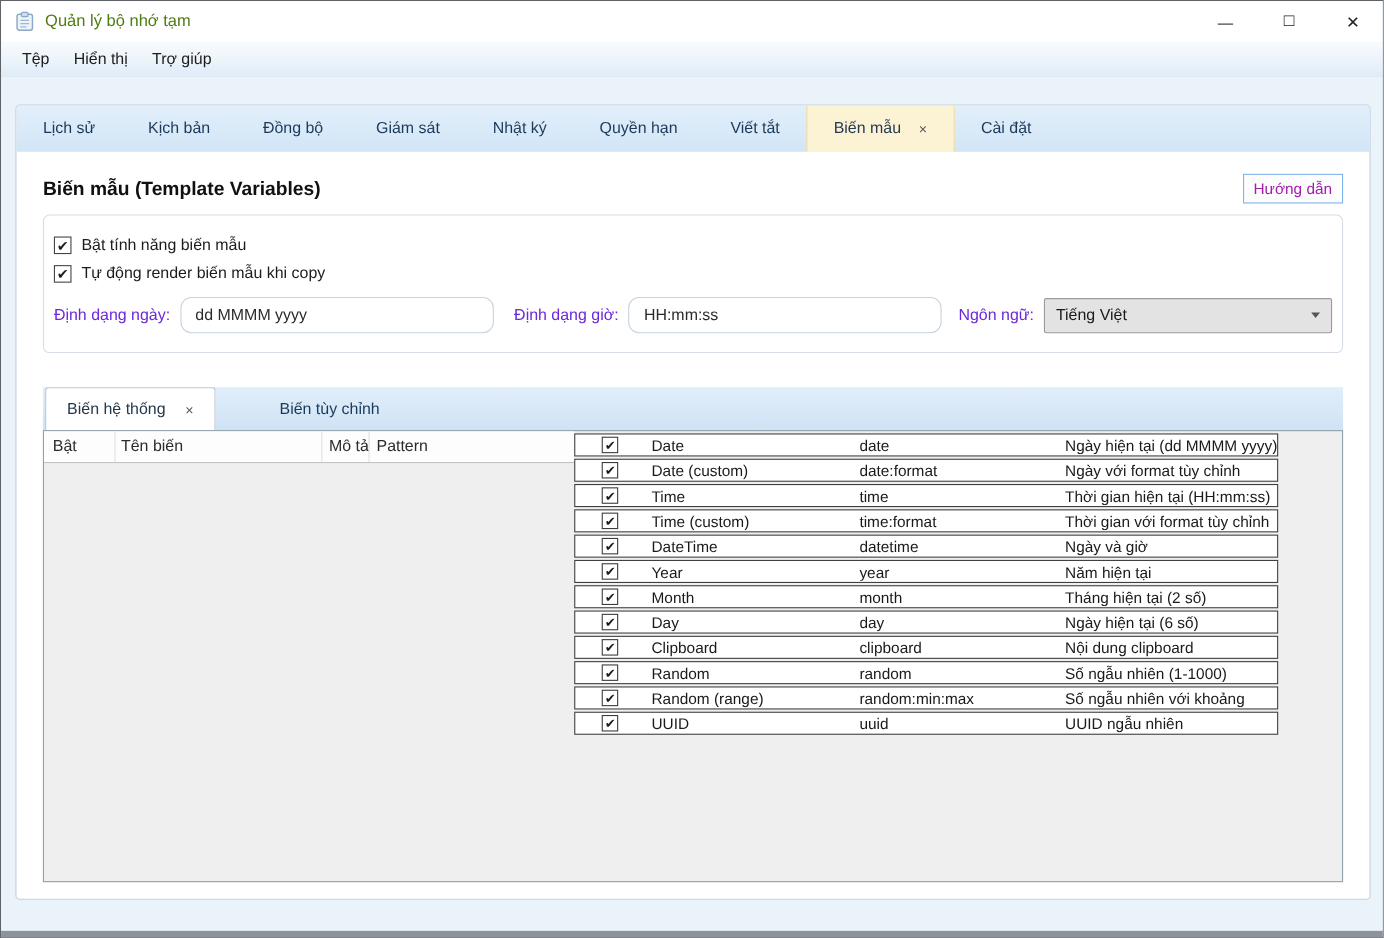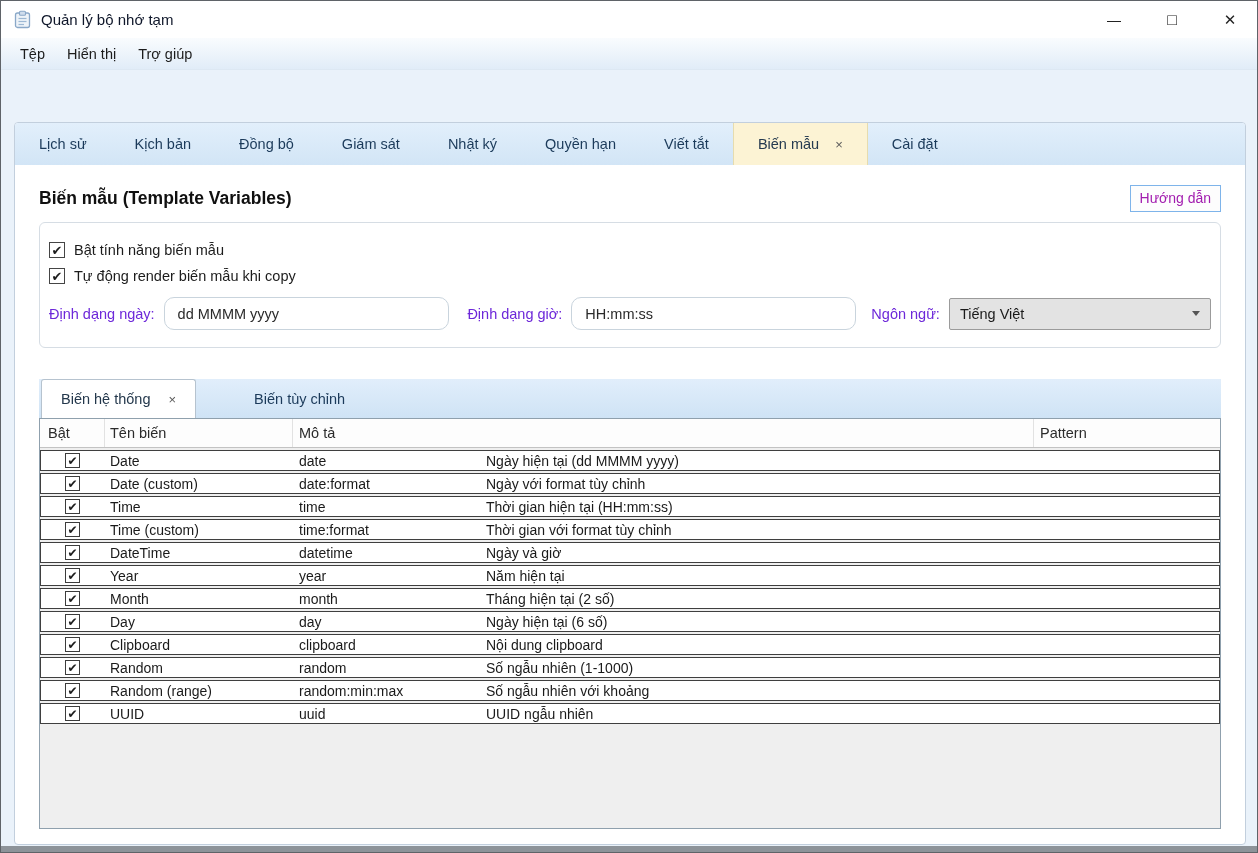--- a/index.html
+++ b/index.html
@@ -11,39 +11,39 @@
   .window {
     width:1258px; height:853px; border:1px solid #5f6368;
     display:flex; flex-direction:column; background:#eaf2fa;
   }
   
   .titlebar {
     height:37px; background:#ffffff; display:flex; align-items:center;
     padding:0 0 0 12px; flex:0 0 auto;
   }
   .app-icon { width:19px; height:19px; margin-right:9px; flex:0 0 auto; }
-  .title-text { font-size:15px; color:#0f172a; }
+  .title-text { font-size:15px; color:#4d7c0f; }
   .win-controls { margin-left:auto; display:flex; height:100%; }
   .win-btn {
     width:50px; height:100%; display:flex; align-items:center; justify-content:center;
     font-size:14px; color:#222; cursor:default; margin-right:8px;
   }
   .win-btn.max { font-size:16px; }
   .win-btn.close { font-size:15px; margin-right:2px; }
   
   .menubar {
     height:32px; background:linear-gradient(#f9fcfe,#e1ecf8);
     display:flex; align-items:flex-start; padding-left:8px; flex:0 0 auto;
     border-bottom:1px solid #dde8f3;
   }
   .menu-item { padding:0 11px; font-size:14.5px; color:#1c1c1c; line-height:32px; }
   
   .win-body { flex:1; position:relative; background:#eaf2fa; }
   .panel {
-    position:absolute; left:13px; top:52px; width:1232px; height:723px;
+    position:absolute; left:13px; top:25px; width:1232px; height:723px;
     background:#ffffff; border:1px solid #c2cfdd; border-radius:4px;
     overflow:hidden; display:flex; flex-direction:column;
   }
   .tabstrip {
     height:42px; background:linear-gradient(#e2effb,#d2e5f6);
     display:flex; align-items:stretch; flex:0 0 auto;
   }
   .tab {
     padding:0 24px; display:flex; align-items:center; font-size:14.5px;
     color:#1b3a5a; white-space:nowrap;
@@ -101,21 +101,21 @@
   }
   .subtab.active {
     background:#ffffff; margin-left:2px; padding:0 19px;
     border:1px solid #b6c3cf; border-bottom:none; border-radius:3px 3px 0 0;
     color:#24384c;
   }
   .subtab-close { margin-left:18px; color:#5a5a5a; font-size:13px; }
   
   .table {
     flex:1; border:1px solid #8fa0ad; background:#efefef;
-    display:flex; flex-direction:column; overflow:hidden;
+    display:flex; flex-direction:row; overflow:hidden;
   }
   .thead {
     height:29px; background:#fdfdfd; border-bottom:1px solid #c3c3c3;
     display:flex; align-items:center; flex:0 0 auto;
   }
   .th { font-size:14.5px; color:#2b2b2b; height:100%; display:flex; align-items:center; }
   .c-check { width:64px; flex:0 0 auto; }
   .c-name  { width:188px; flex:0 0 auto; }
   .c-pattern { width:187px; flex:0 0 auto; }
   .c-desc { flex:1; }

